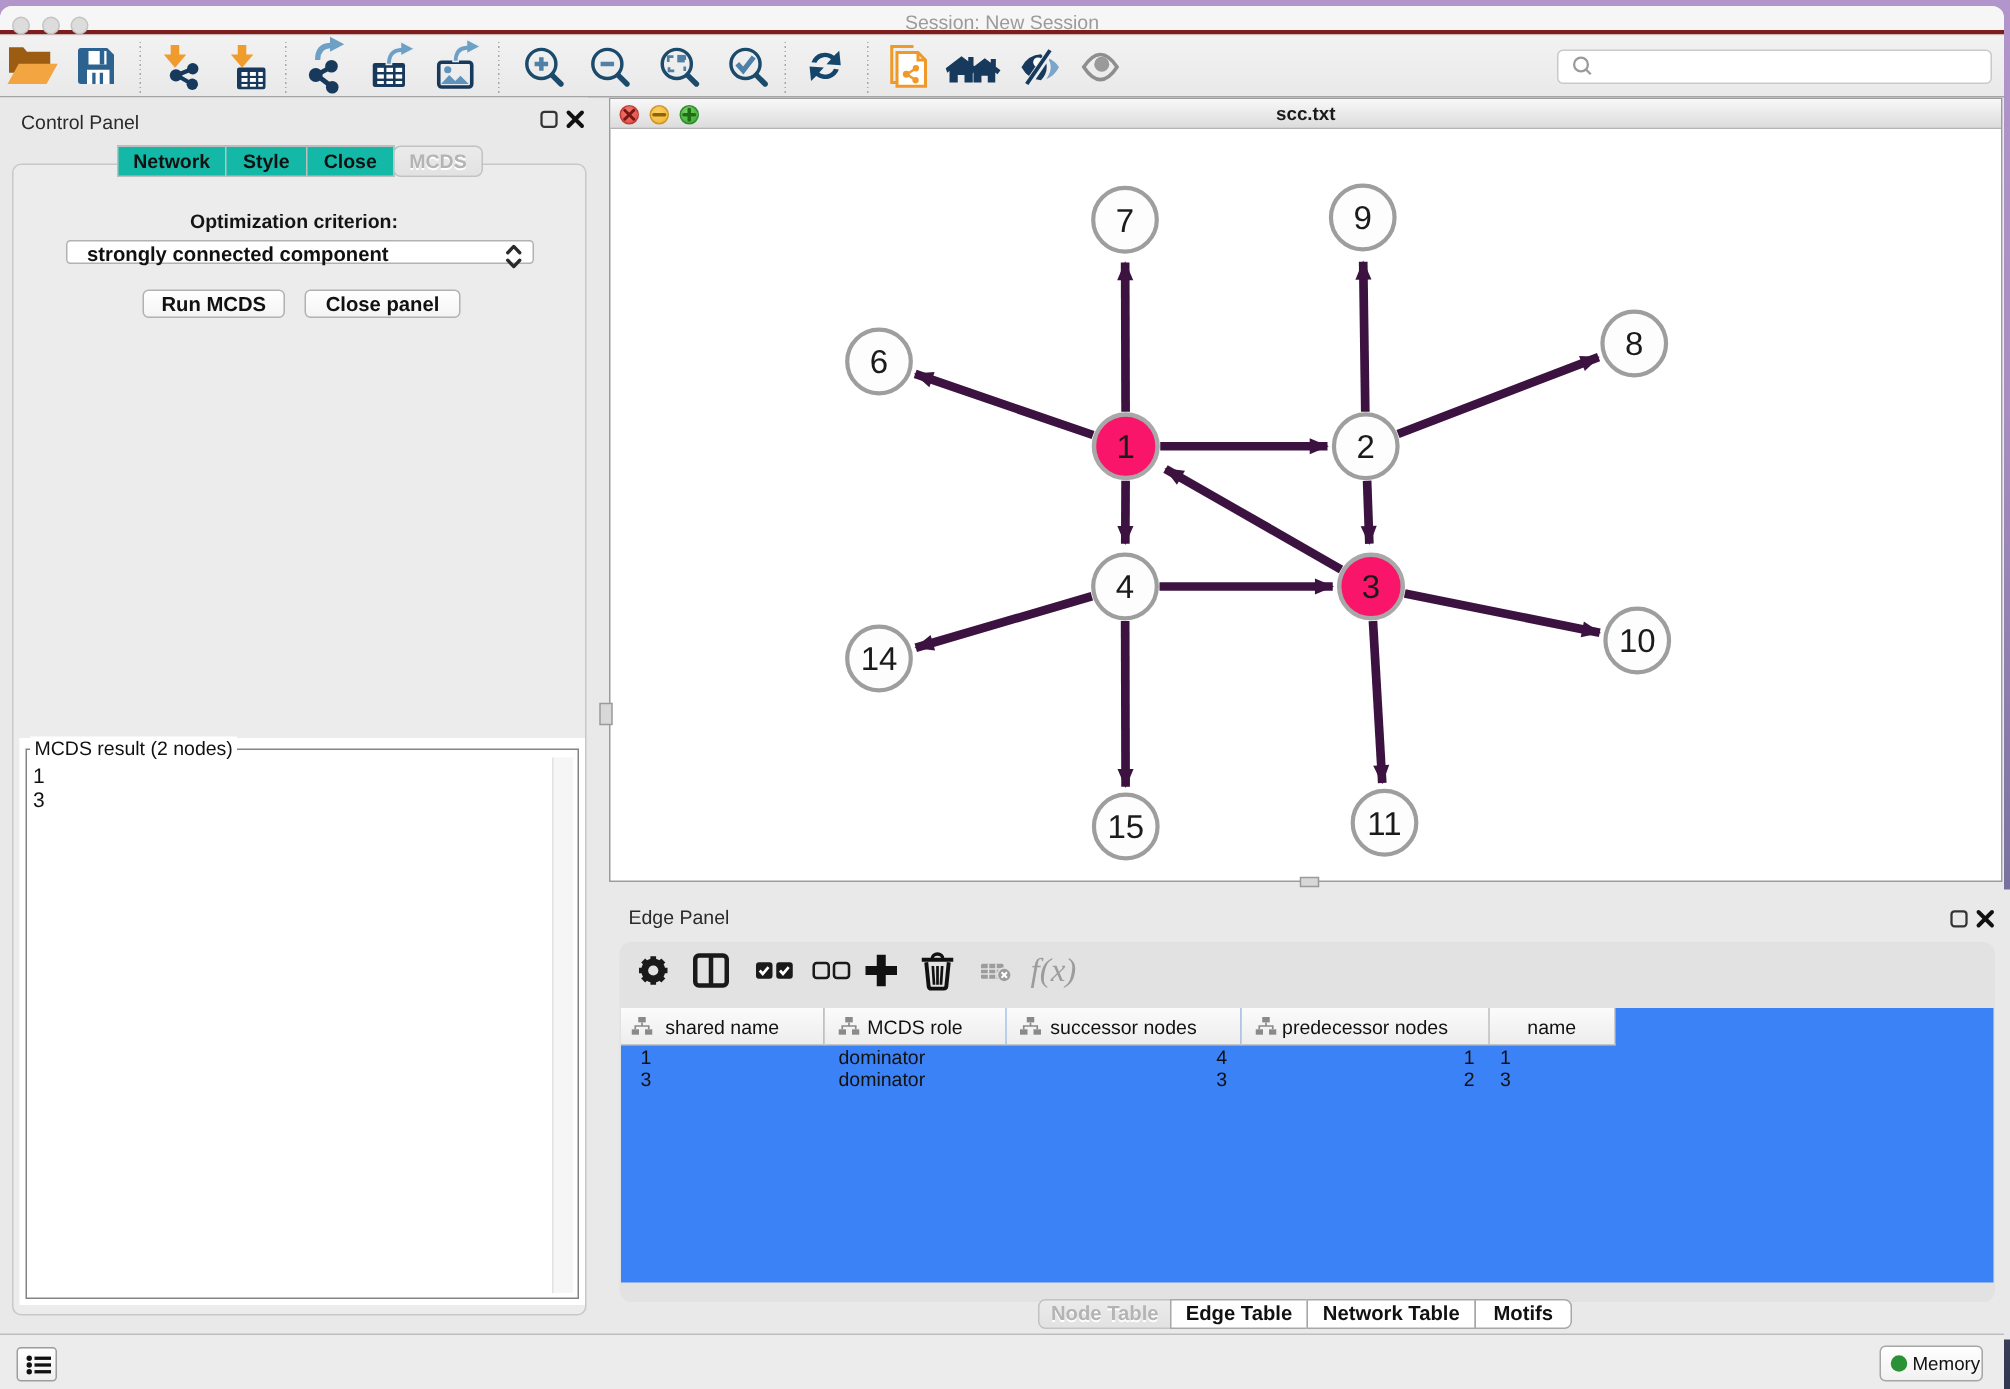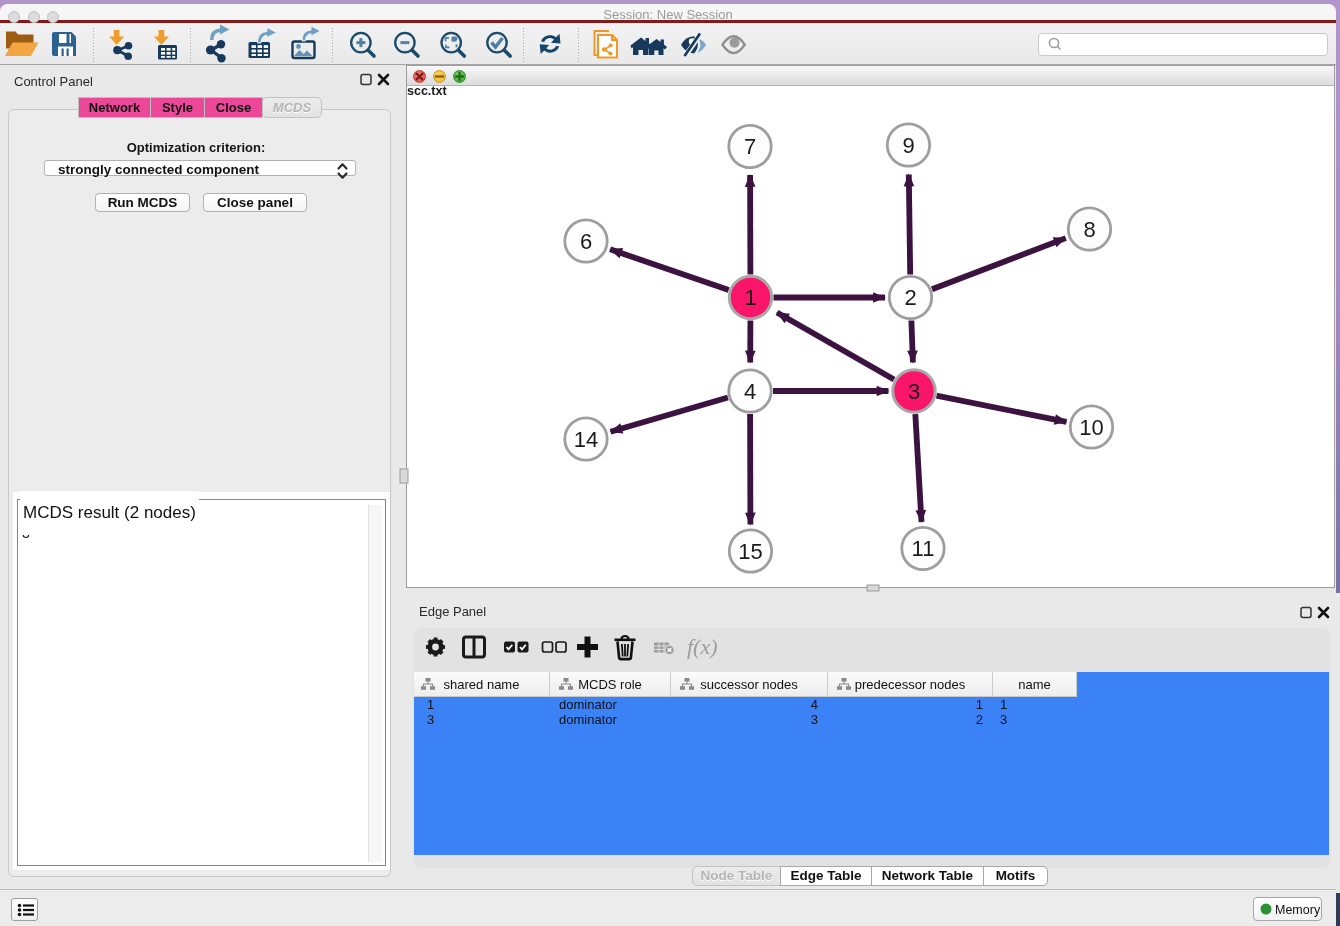--- a/index.html
+++ b/index.html
@@ -10,34 +10,34 @@
 #titlebar { position:absolute; left:0; top:0; width:1336px; height:19px; background:#f6f6f6; border-radius:8px 8px 0 0; border-bottom:3px solid #7f1d1d; }
 .tl { position:absolute; top:7px; width:12px; height:12px; border-radius:50%; background:#dcdcdc; border:1px solid #c3c3c3; }
 #wtitle { position:absolute; top:3px; left:0; width:100%; text-align:center; font-size:13px; color:#9b9b9b; }
 #toolbar { position:absolute; left:0; top:20px; width:1336px; height:41px; background:linear-gradient(#f2f2f2,#e9e9e9); border-bottom:1px solid #a5a5a5; }
 .tsep { position:absolute; top:4px; height:34px; width:1px; background-image:repeating-linear-gradient(#a8a8a8 0 1px, transparent 1px 3px); }
 #searchbox { position:absolute; left:1038px; top:9px; width:290px; height:23px; background:#fff; border:1px solid #c9c9c9; border-radius:4px; }
 
 #cpanel { position:absolute; left:0; top:61px; width:392px; height:828px; background:#e9e9e9; }
 #cp-head { position:absolute; left:14px; top:9px; font-size:13px; color:#2a2a2a; }
 .tabrow { position:absolute; font-size:13px; }
-.tab { position:absolute; top:0; height:21px; background:#ec4899; border:1px solid #bfbfbf; text-align:center; line-height:19px; color:#111; font-weight:bold; }
+.tab { position:absolute; top:0; height:21px; background:#14b8a6; border:1px solid #bfbfbf; text-align:center; line-height:19px; color:#111; font-weight:bold; }
 .tabsel { background:linear-gradient(#ebebeb,#e3e3e3); color:#b4b4b4; text-shadow:0 1px 0 #fff; border-radius:5px; border:1px solid #c4c4c4; }
 #cp-content { position:absolute; left:8px; top:44px; width:383px; height:768px; border:1px solid #c8c8c8; border-radius:6px; background:#ececec; }
 #optlabel { position:absolute; left:0; top:75px; width:100%; text-align:center; font-size:13px; color:#141414; font-weight:bold; }
 #dropdown { position:absolute; left:44px; top:95px; width:312px; height:16px; background:#fff; border:1px solid #b2b2b2; border-radius:3px; font-size:13.5px; color:#111; line-height:18px; padding-left:13px; font-weight:bold; }
 .btn { position:absolute; top:128px; height:19px; background:linear-gradient(#ffffff,#f4f4f4); border:1px solid #b2b2b2; border-radius:4px; font-size:13.5px; color:#111; text-align:center; line-height:17px; font-weight:bold; }
 #resultwrap { position:absolute; left:13px; top:427px; width:377px; height:378px; background:#fff; }
 #fieldset { position:absolute; left:4px; top:7px; width:369px; height:367px; border:1px solid #848484; }
-#legend { position:absolute; background:#fff; font-size:17px; color:#111; padding:12px 3px; }
+#legend { position:absolute; background:#fff; font-size:13px; color:#111; padding:0 3px; }
 #sbar { position:absolute; right:2px; top:2px; width:14px; height:362px; background:#f6f6f6; border-left:1px solid #e2e2e2; }
 
 #netwin { position:absolute; left:406px; top:61px; width:929px; height:523px; background:#fff; border:1px solid #9c9c9c; }
 #nw-title { position:absolute; left:0; top:0; width:100%; height:20px; background:linear-gradient(#f8f8f8,#dcdcdc); border-bottom:1px solid #b3b3b3; }
-#nw-name { position:absolute; width:100%; top:18px; font-size:12.5px; font-weight:bold; color:#1a1a1a; }
+#nw-name { position:absolute; width:100%; text-align:center; top:3px; font-size:12.5px; font-weight:bold; color:#1a1a1a; }
 .tl2 { position:absolute; top:4px; width:13px; height:13px; border-radius:50%; }
 
 #tpanel { position:absolute; left:392px; top:589px; width:948px; height:300px; background:#e9e9e9; }
 #tp-head { position:absolute; left:27px; top:11px; font-size:13px; color:#2a2a2a; }
 #tp-box { position:absolute; left:21px; top:35px; width:917px; height:240px; background:#e2e2e2; border-radius:8px; }
 #tbl-white { position:absolute; left:1px; top:44px; width:915px; height:183px; background:#3b82f6; }
 .hcell { position:absolute; top:0; height:25px; background:linear-gradient(#fbfbfb,#ededed); border-right:1px solid #cccccc; border-bottom:1px solid #c6c6c6; font-size:13px; color:#111; text-align:center; line-height:25px; }
 .trow { position:absolute; font-size:13px; color:#111; height:15px; line-height:15px; }
 
 .btab { position:absolute; top:0; height:20px; background:#fff; border:1px solid #a8a8a8; font-size:13.5px; color:#111; text-align:center; line-height:18px; font-weight:bold; }
@@ -218,21 +218,21 @@
         <rect x="7" y="2.5" width="10" height="10" rx="2" fill="none" stroke="#333" stroke-width="1.5"></rect>
         <g stroke="#111" stroke-width="2.6" stroke-linecap="round">
           <line x1="25" y1="3" x2="34" y2="12"></line>
           <line x1="25" y1="12" x2="34" y2="3"></line>
         </g>
       </svg>
     <div class="tabrow" style="left:0;top:32px;width:392px;height:23px;z-index:5;">
       <div class="tab" style="left:78px;width:73px;">Network</div>
       <div class="tab" style="left:150px;width:55px;">Style</div>
       <div class="tab" style="left:204px;width:59px;">Close</div>
-      <div class="tab tabsel" style="left:262px;width:60px;font-style:italic;">MCDS</div>
+      <div class="tab tabsel" style="left:262px;width:60px;">MCDS</div>
     </div>
     <div id="cp-content"></div>
     <div id="optlabel">Optimization criterion:</div>
     <div id="dropdown">strongly connected component<svg width="16" height="18" style="position:absolute;right:4px;top:1px;">
           <g stroke="#2a2a2a" stroke-width="2.2" fill="none" stroke-linecap="round" stroke-linejoin="round">
             <path d="M3.5,6.5 l4,-4.2 4,4.2"></path>
             <path d="M3.5,11.5 l4,4.2 4,-4.2"></path>
           </g>
         </svg></div>
     <div class="btn" style="left:95px;width:95px;">Run MCDS</div>

